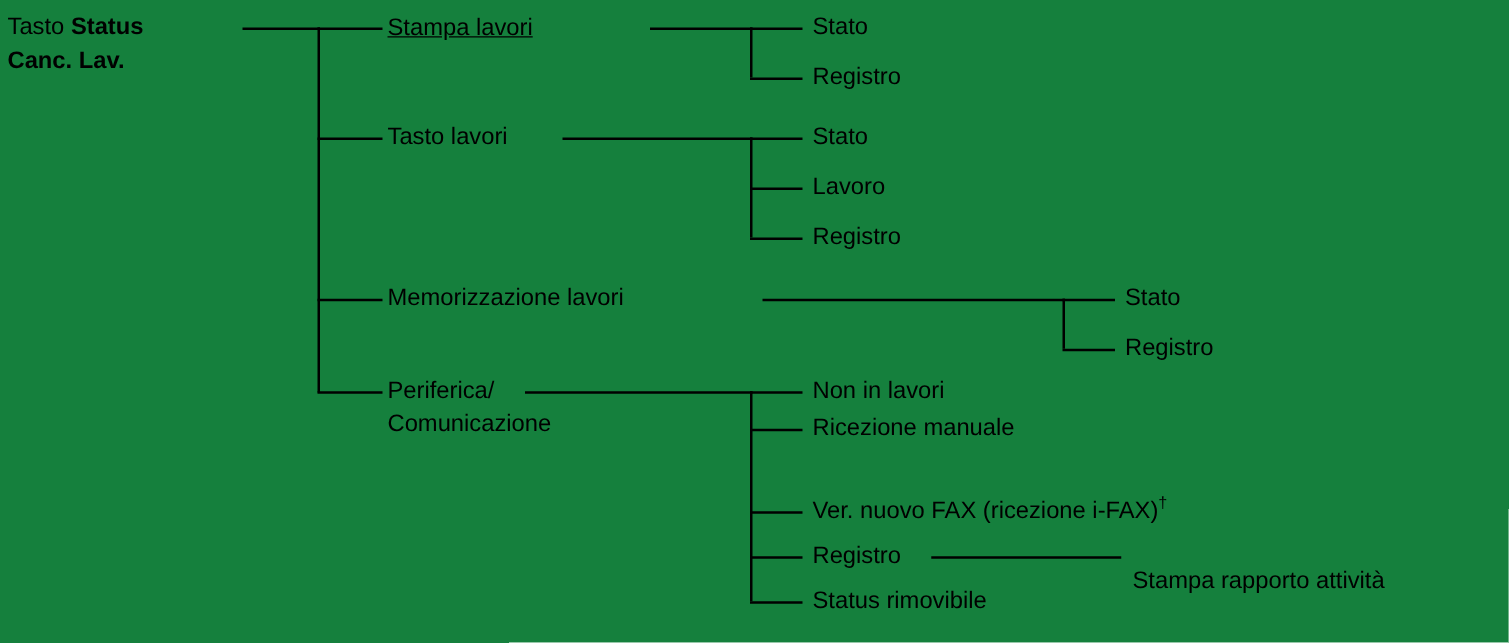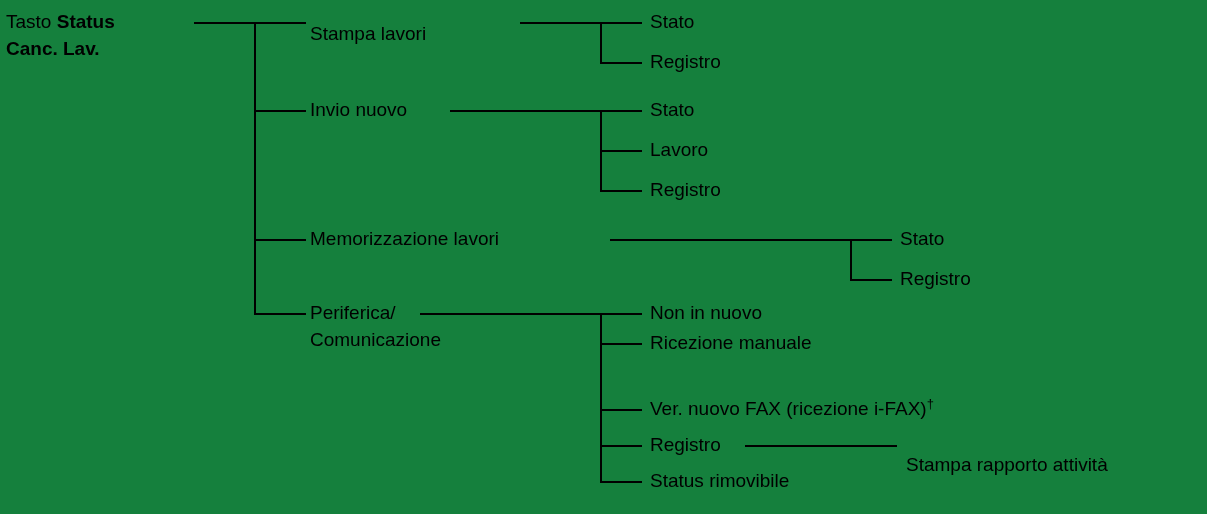--- a/index.html
+++ b/index.html
@@ -61,31 +61,31 @@
 
   <div class="hline" style="left:194px; top:22px; width:62px;"></div>
 
   <div class="vline" style="left:254px; top:22px; height:292px;"></div>
 
   <div class="hline" style="left:254px; top:22px; width:52px;"></div>
   <div class="hline" style="left:254px; top:110px; width:52px;"></div>
   <div class="hline" style="left:254px; top:239px; width:52px;"></div>
   <div class="hline" style="left:254px; top:313px; width:52px;"></div>
 
-  <div class="node" style="left:310px; top:20px;">Stampa lavori</div>
+  <div class="node" style="left:310px; top:9px;text-decoration:underline;">Stampa lavori</div>
 
   <div class="hline" style="left:520px; top:22px; width:82px;"></div>
   <div class="vline" style="left:600px; top:22px; height:40px;"></div>
   <div class="hline" style="left:600px; top:22px; width:42px;"></div>
   <div class="hline" style="left:600px; top:62px; width:42px;"></div>
 
   <div class="node" style="left:650px; top:8px;">Stato</div>
   <div class="node" style="left:650px; top:48px;">Registro</div>
 
-  <div class="node" style="left:310px; top:96px;">Invio nuovo</div>
+  <div class="node" style="left:310px; top:96px;">Tasto lavori</div>
   <div class="hline" style="left:450px; top:110px; width:152px;"></div>
   <div class="vline" style="left:600px; top:110px; height:80px;"></div>
   <div class="hline" style="left:600px; top:110px; width:42px;"></div>
   <div class="hline" style="left:600px; top:150px; width:42px;"></div>
   <div class="hline" style="left:600px; top:190px; width:42px;"></div>
 
   <div class="node" style="left:650px; top:96px;">Stato</div>
   <div class="node" style="left:650px; top:136px;">Lavoro</div>
   <div class="node" style="left:650px; top:176px;">Registro</div>
 
@@ -103,21 +103,21 @@
     <span>Comunicazione</span>
   </div>
   <div class="hline" style="left:420px; top:313px; width:182px;"></div>
   <div class="vline" style="left:600px; top:313px; height:168px;"></div>
   <div class="hline" style="left:600px; top:313px; width:42px;"></div>
   <div class="hline" style="left:600px; top:343px; width:42px;"></div>
   <div class="hline" style="left:600px; top:409px; width:42px;"></div>
   <div class="hline" style="left:600px; top:445px; width:42px;"></div>
   <div class="hline" style="left:600px; top:481px; width:42px;"></div>
 
-  <div class="node" style="left:650px; top:299px;">Non in nuovo</div>
+  <div class="node" style="left:650px; top:299px;">Non in lavori</div>
   <div class="node" style="left:650px; top:329px;">Ricezione manuale</div>
 
   <div class="node" style="left:650px; top:395px;text-align:center;">
     <span>Ver. nuovo FAX (ricezione i-FAX)</span><span class="dag">†</span>
   </div>
 
   <div class="node" style="left:650px; top:431px;">Registro</div>
 
   <div class="hline" style="left:745px; top:445px; width:152px;"></div>
   <div class="node" style="left:906px; top:431px;margin-top:20px;">Stampa rapporto attività</div>

